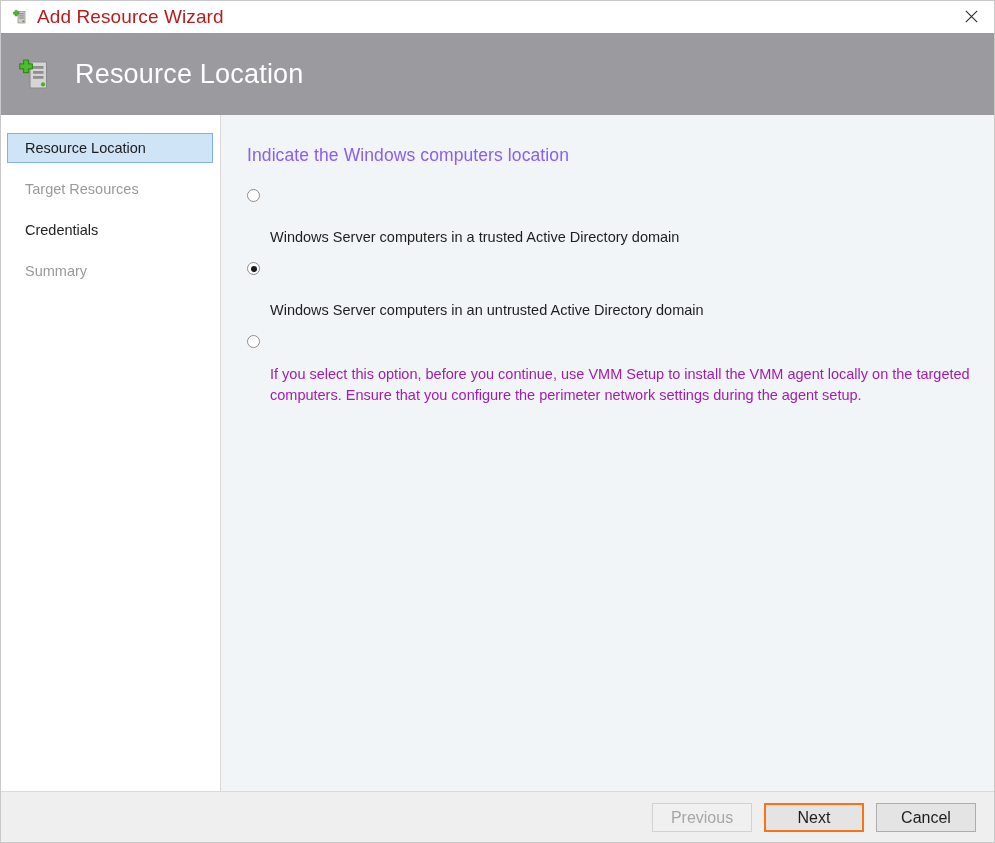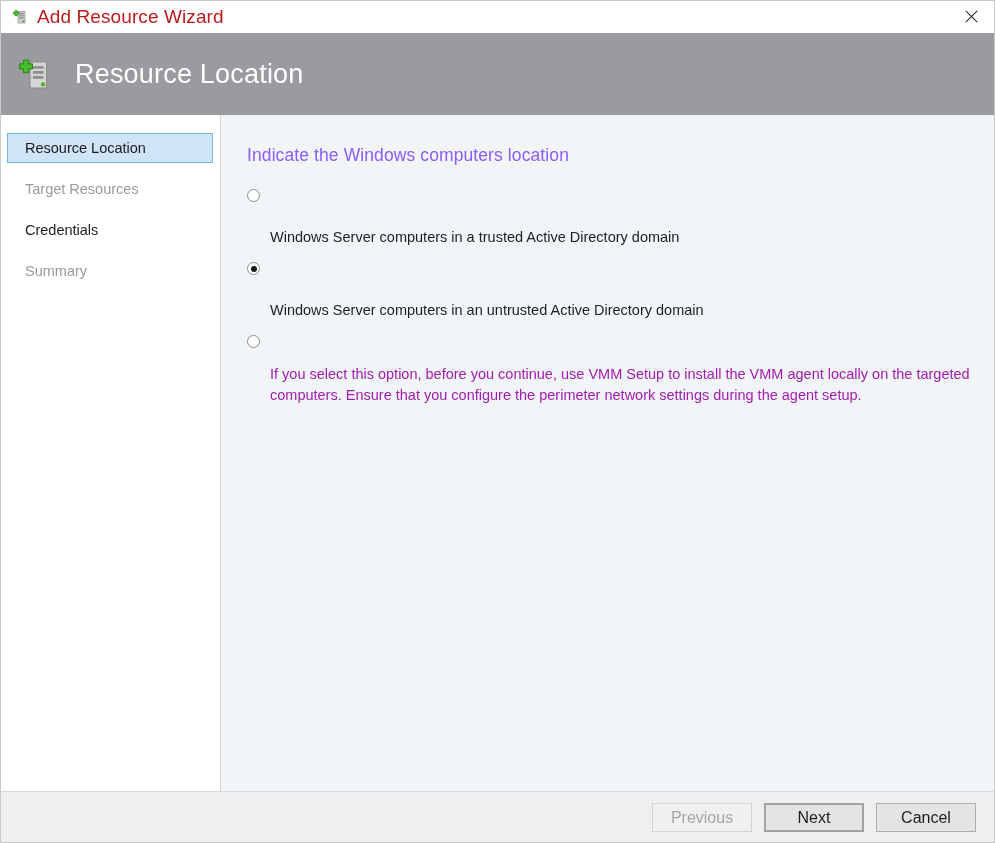--- a/index.html
+++ b/index.html
@@ -207,21 +207,21 @@
     line-height: 27px;
     text-align: center;
     box-sizing: border-box;
   }
   .btn.disabled {
     color: #a6a6a6;
     background: #f0f0f0;
     border-color: #d2d2d2;
   }
   .btn.default {
-    border: 2px solid #a3a3a3;
+    border: 2px solid #f97316;
     background: #e4e4e4;
     line-height: 25px;
   }
 
   
   .server-icon { position: absolute; inset: 0; }
 </style>
 </head>
 <body>
 

